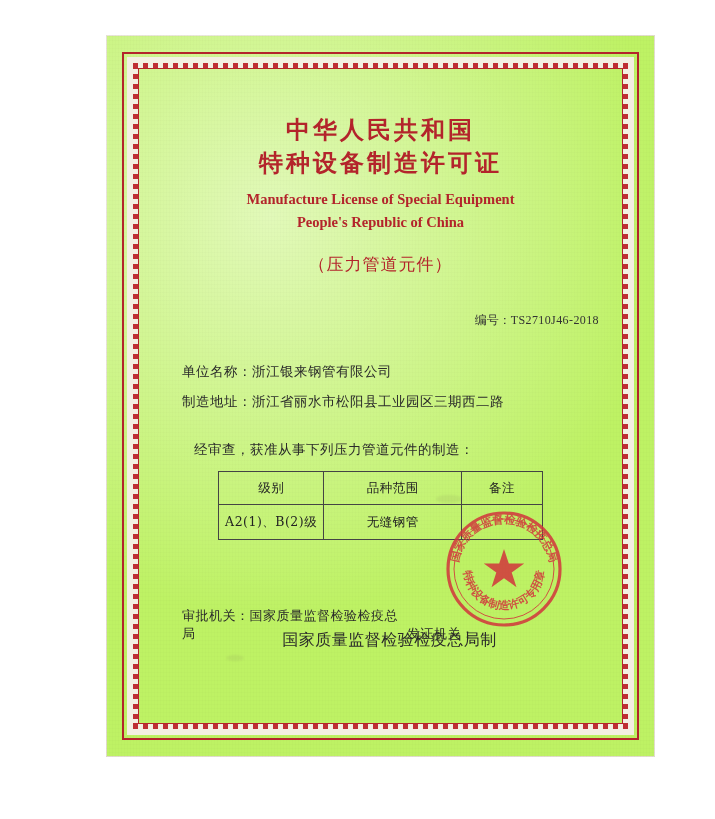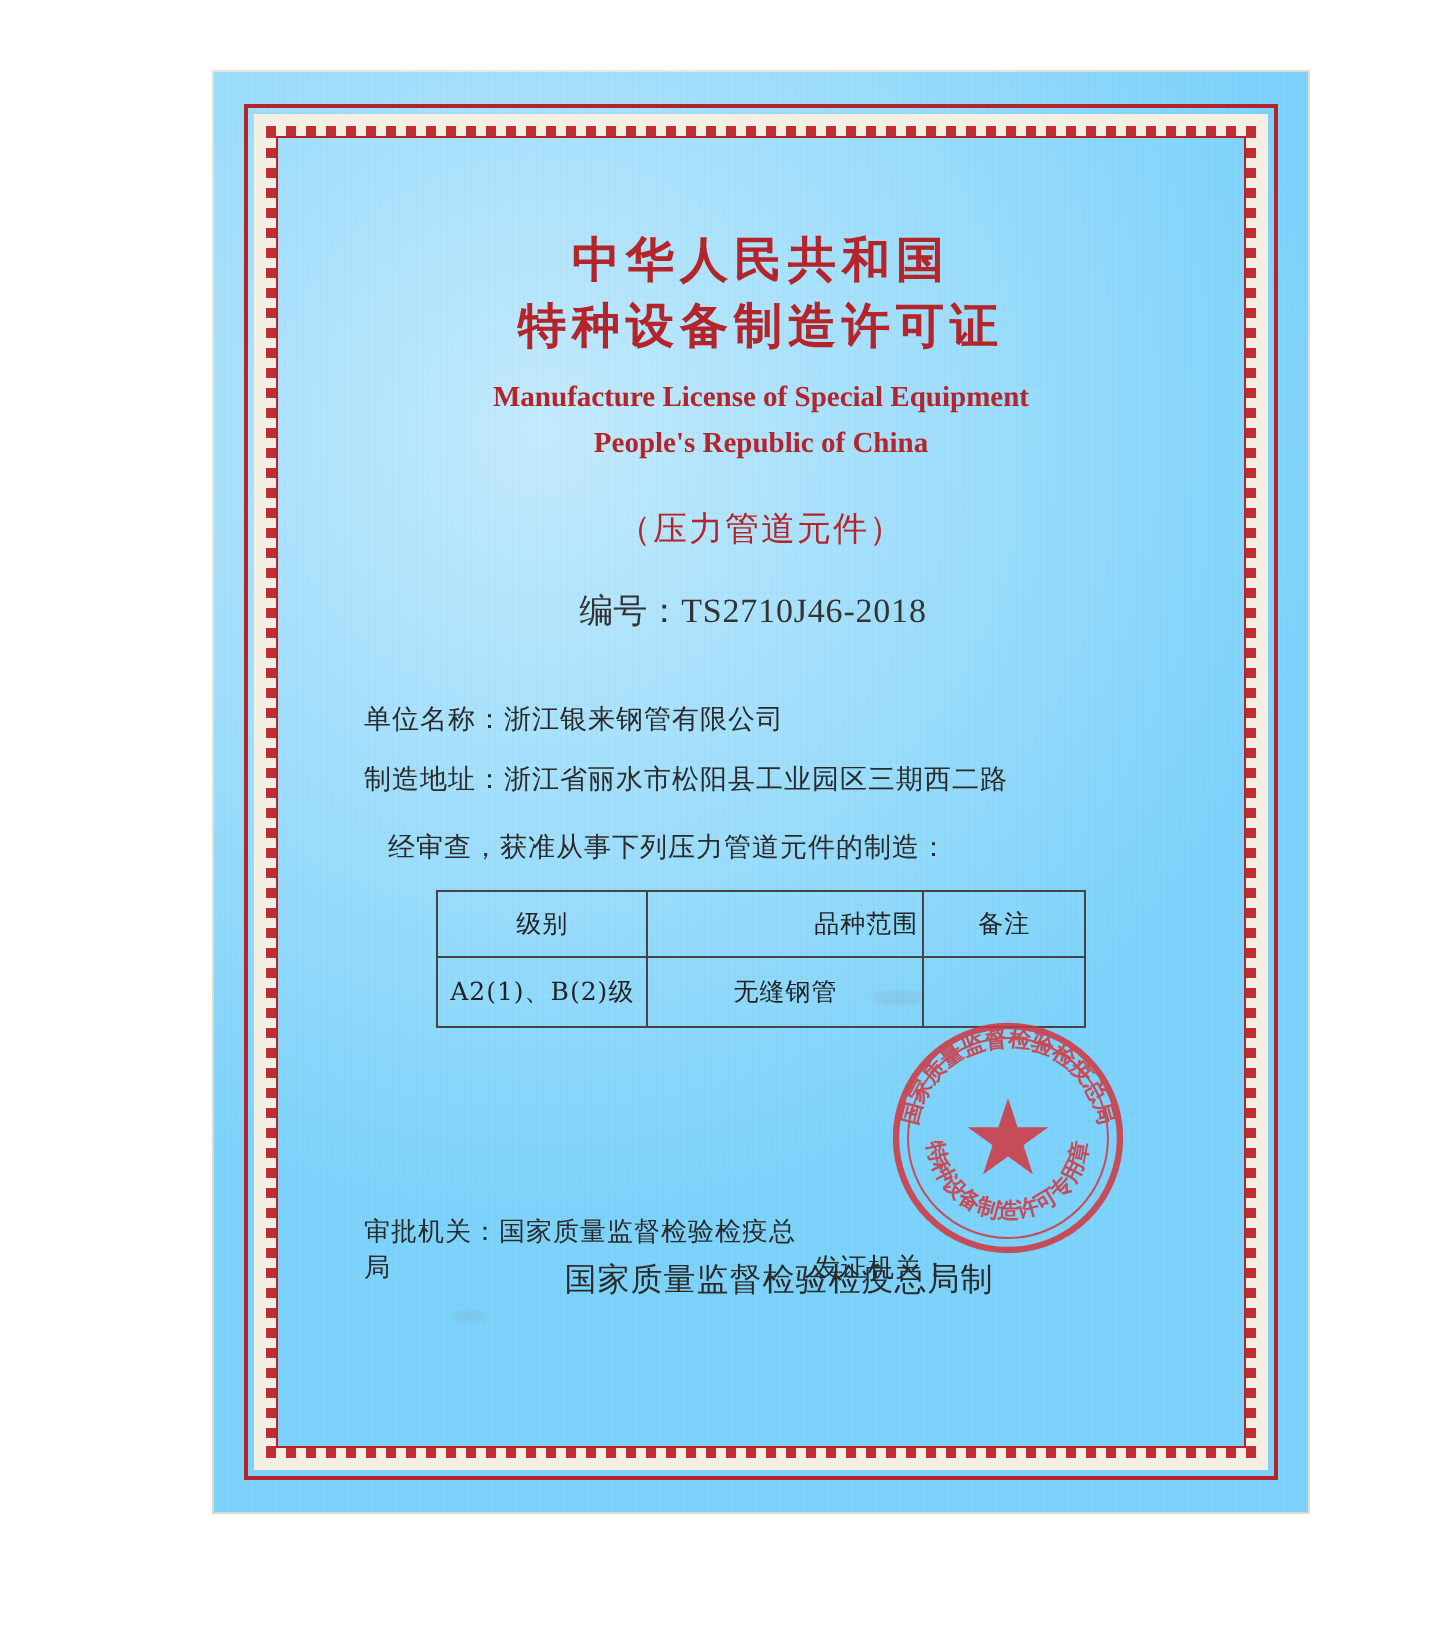--- a/index.html
+++ b/index.html
@@ -15,21 +15,21 @@
     overflow: hidden;
   }
 
   
   #certificate {
     position: absolute;
     left: 106px;
     top: 35px;
     width: 549px;
     height: 722px;
-    background: #7dd3fc;
+    background: #bef264;
     box-shadow: 0 0 0 1px #e2ddcc inset;
   }
   
   #certificate::before {
     content: "";
     position: absolute;
     inset: 0;
     background:
       repeating-linear-gradient(90deg, rgba(0,0,0,0.012) 0 1px, transparent 1px 3px),
       repeating-linear-gradient(0deg, rgba(0,0,0,0.010) 0 1px, transparent 1px 4px),
@@ -101,45 +101,45 @@
   .subtitle-cn {
     text-align: center;
     color: #b3242b;
     font-family: "DejaVu Serif", serif;
     font-size: 17px;
     letter-spacing: 1px;
     margin-top: 20px;
   }
 
   .serial-row {
-    margin-top: 18px;
-    text-align: center;
+    margin-top: 36px;
+    text-align: right;
     padding-right: 8px;
     color: #333;
-    font-size: 17px;
+    font-size: 12px;
     font-family: "DejaVu Serif", serif;
   }
   .serial-row .serial-value {
     font-family: "Liberation Serif", serif;
     letter-spacing: 0.4px;
   }
 
   .field {
     margin-top: 12px;
     font-size: 13.5px;
     color: #2a2a2a;
     font-family: "DejaVu Serif", serif;
     padding-left: 28px;
   }
   .field .label { letter-spacing: 0.5px; }
   .field .value { letter-spacing: 0.5px; }
   .field.first { margin-top: 34px; }
 
   .statement {
-    margin-top: 16px;
+    margin-top: 30px;
     padding-left: 40px;
     font-size: 13.5px;
     color: #2a2a2a;
     font-family: Liberation Mono, monospace;
     letter-spacing: 0.5px;
   }
 
   table.scope {
     margin: 12px auto 0 auto;
     width: 325px;
@@ -152,21 +152,21 @@
     text-align: center;
     font-weight: normal;
     font-size: 12.5px;
     color: #222;
     padding: 6px 2px;
     letter-spacing: 0.5px;
   }
   table.scope th { height: 20px; }
   table.scope td { height: 22px; }
   table.scope .col-grade { width: 118px; }
-  table.scope .col-range { width: 175px; text-align: right; }
+  table.scope .col-range { width: 175px; }
   table.scope .col-remark { width: 98px; }
 
   
   .footer {
     position: absolute;
     left: 28px;
     right: 10px;
     bottom: 52px;
     font-family: "DejaVu Serif", serif;
     font-size: 13px;

